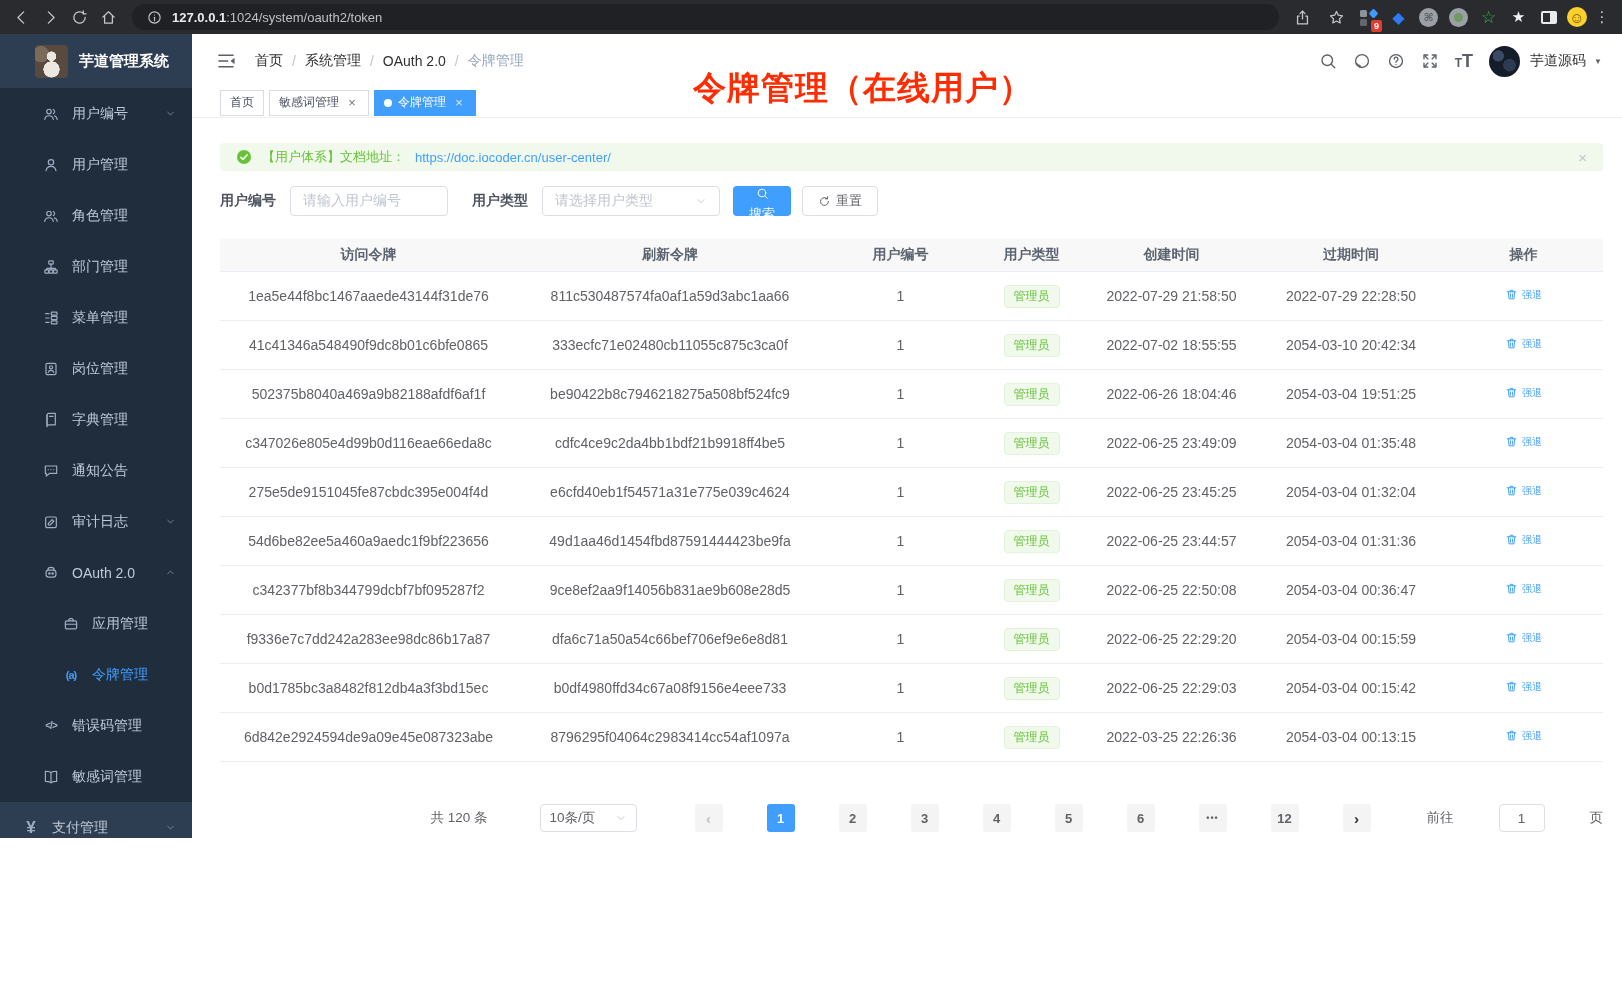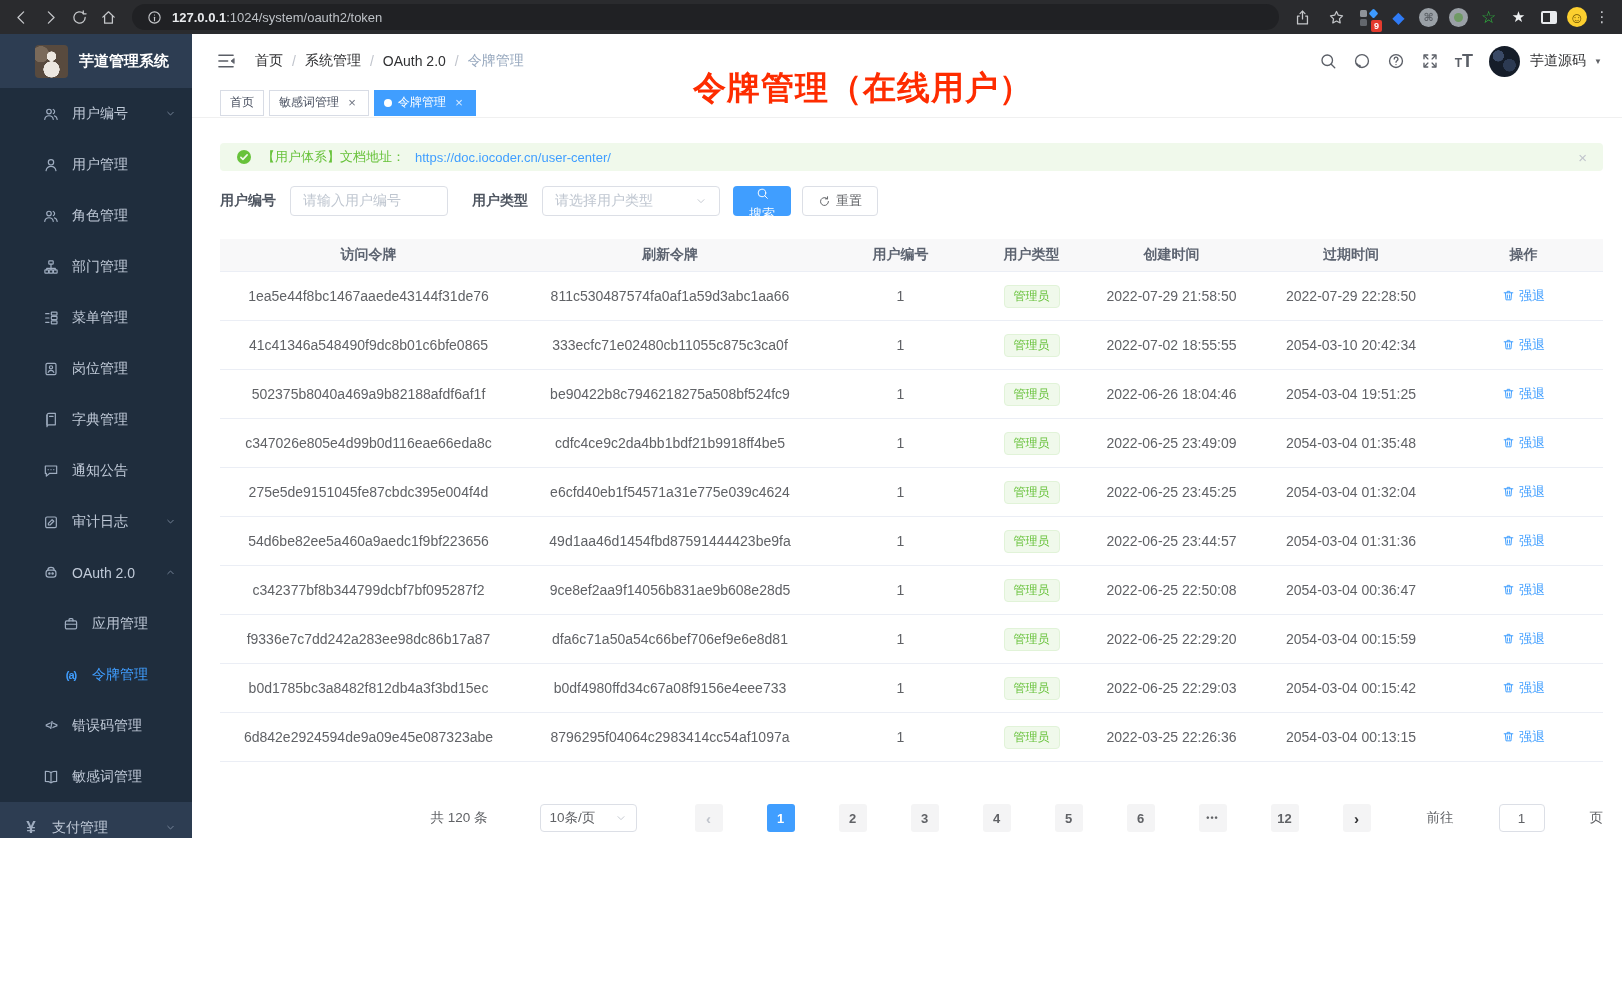--- a/index.html
+++ b/index.html
@@ -108,21 +108,21 @@
   .btn.primary{background:#409eff;color:#fff;flex-direction:column;}
   .btn.plain{background:#fff;border-color:#dcdfe6;color:#606266;margin-left:11px;}
 
   .table{margin-top:23px;}
   .thead{display:flex;height:33px;align-items:center;background:#f8f8f9;border-bottom:1px solid #ebeef5;}
   .th{font-size:14px;font-weight:700;color:#5c6370;text-align:center;}
   .tr{display:flex;height:49px;align-items:center;border-bottom:1px solid #ebeef5;font-size:14px;color:#606266;}
   .td{text-align:center;}
   .c1{width:297px;}.c2{width:306px;}.c3{width:155px;}.c4{width:107px;}.c5{width:173px;}.c6{width:186px;}.c7{flex:1;}
   .tag{display:inline-block;padding:3px 9px;font-size:12px;color:#67c23a;background:#f0f9eb;border:1px solid #e1f3d8;border-radius:4px;line-height:1.25;}
-  .action{display:inline-flex;align-items:center;gap:4px;color:#409eff;font-size:13px;cursor:pointer;}
+  .action{display:inline-flex;align-items:center;gap:4px;color:#409eff;font-size:10px;cursor:pointer;}
   .action svg{width:13px;height:13px;}
   .ticon{display:flex;}
 
   .pager{margin-top:42px;display:flex;align-items:center;justify-content:flex-end;font-size:13.5px;color:#606266;gap:36px;}
   .ptotal{margin-right:16px;white-space:nowrap;}
   .psize{width:97px;height:28px;border:1px solid #dcdfe6;border-radius:4px;display:flex;align-items:center;justify-content:space-between;padding:0 9px;margin-right:18px;color:#606266;cursor:pointer;}
   .pbtn{min-width:28px;height:28px;background:#f4f4f5;border-radius:3px;display:flex;align-items:center;justify-content:center;font-size:13px;font-weight:600;color:#606266;margin:0 4px;cursor:pointer;padding:0 4px;}
   .pbtn.prev{color:#c0c4cc;font-size:15px;}
   .pbtn.next{color:#303133;font-size:15px;}
   .pbtn.active{background:#409eff;color:#fff;}

